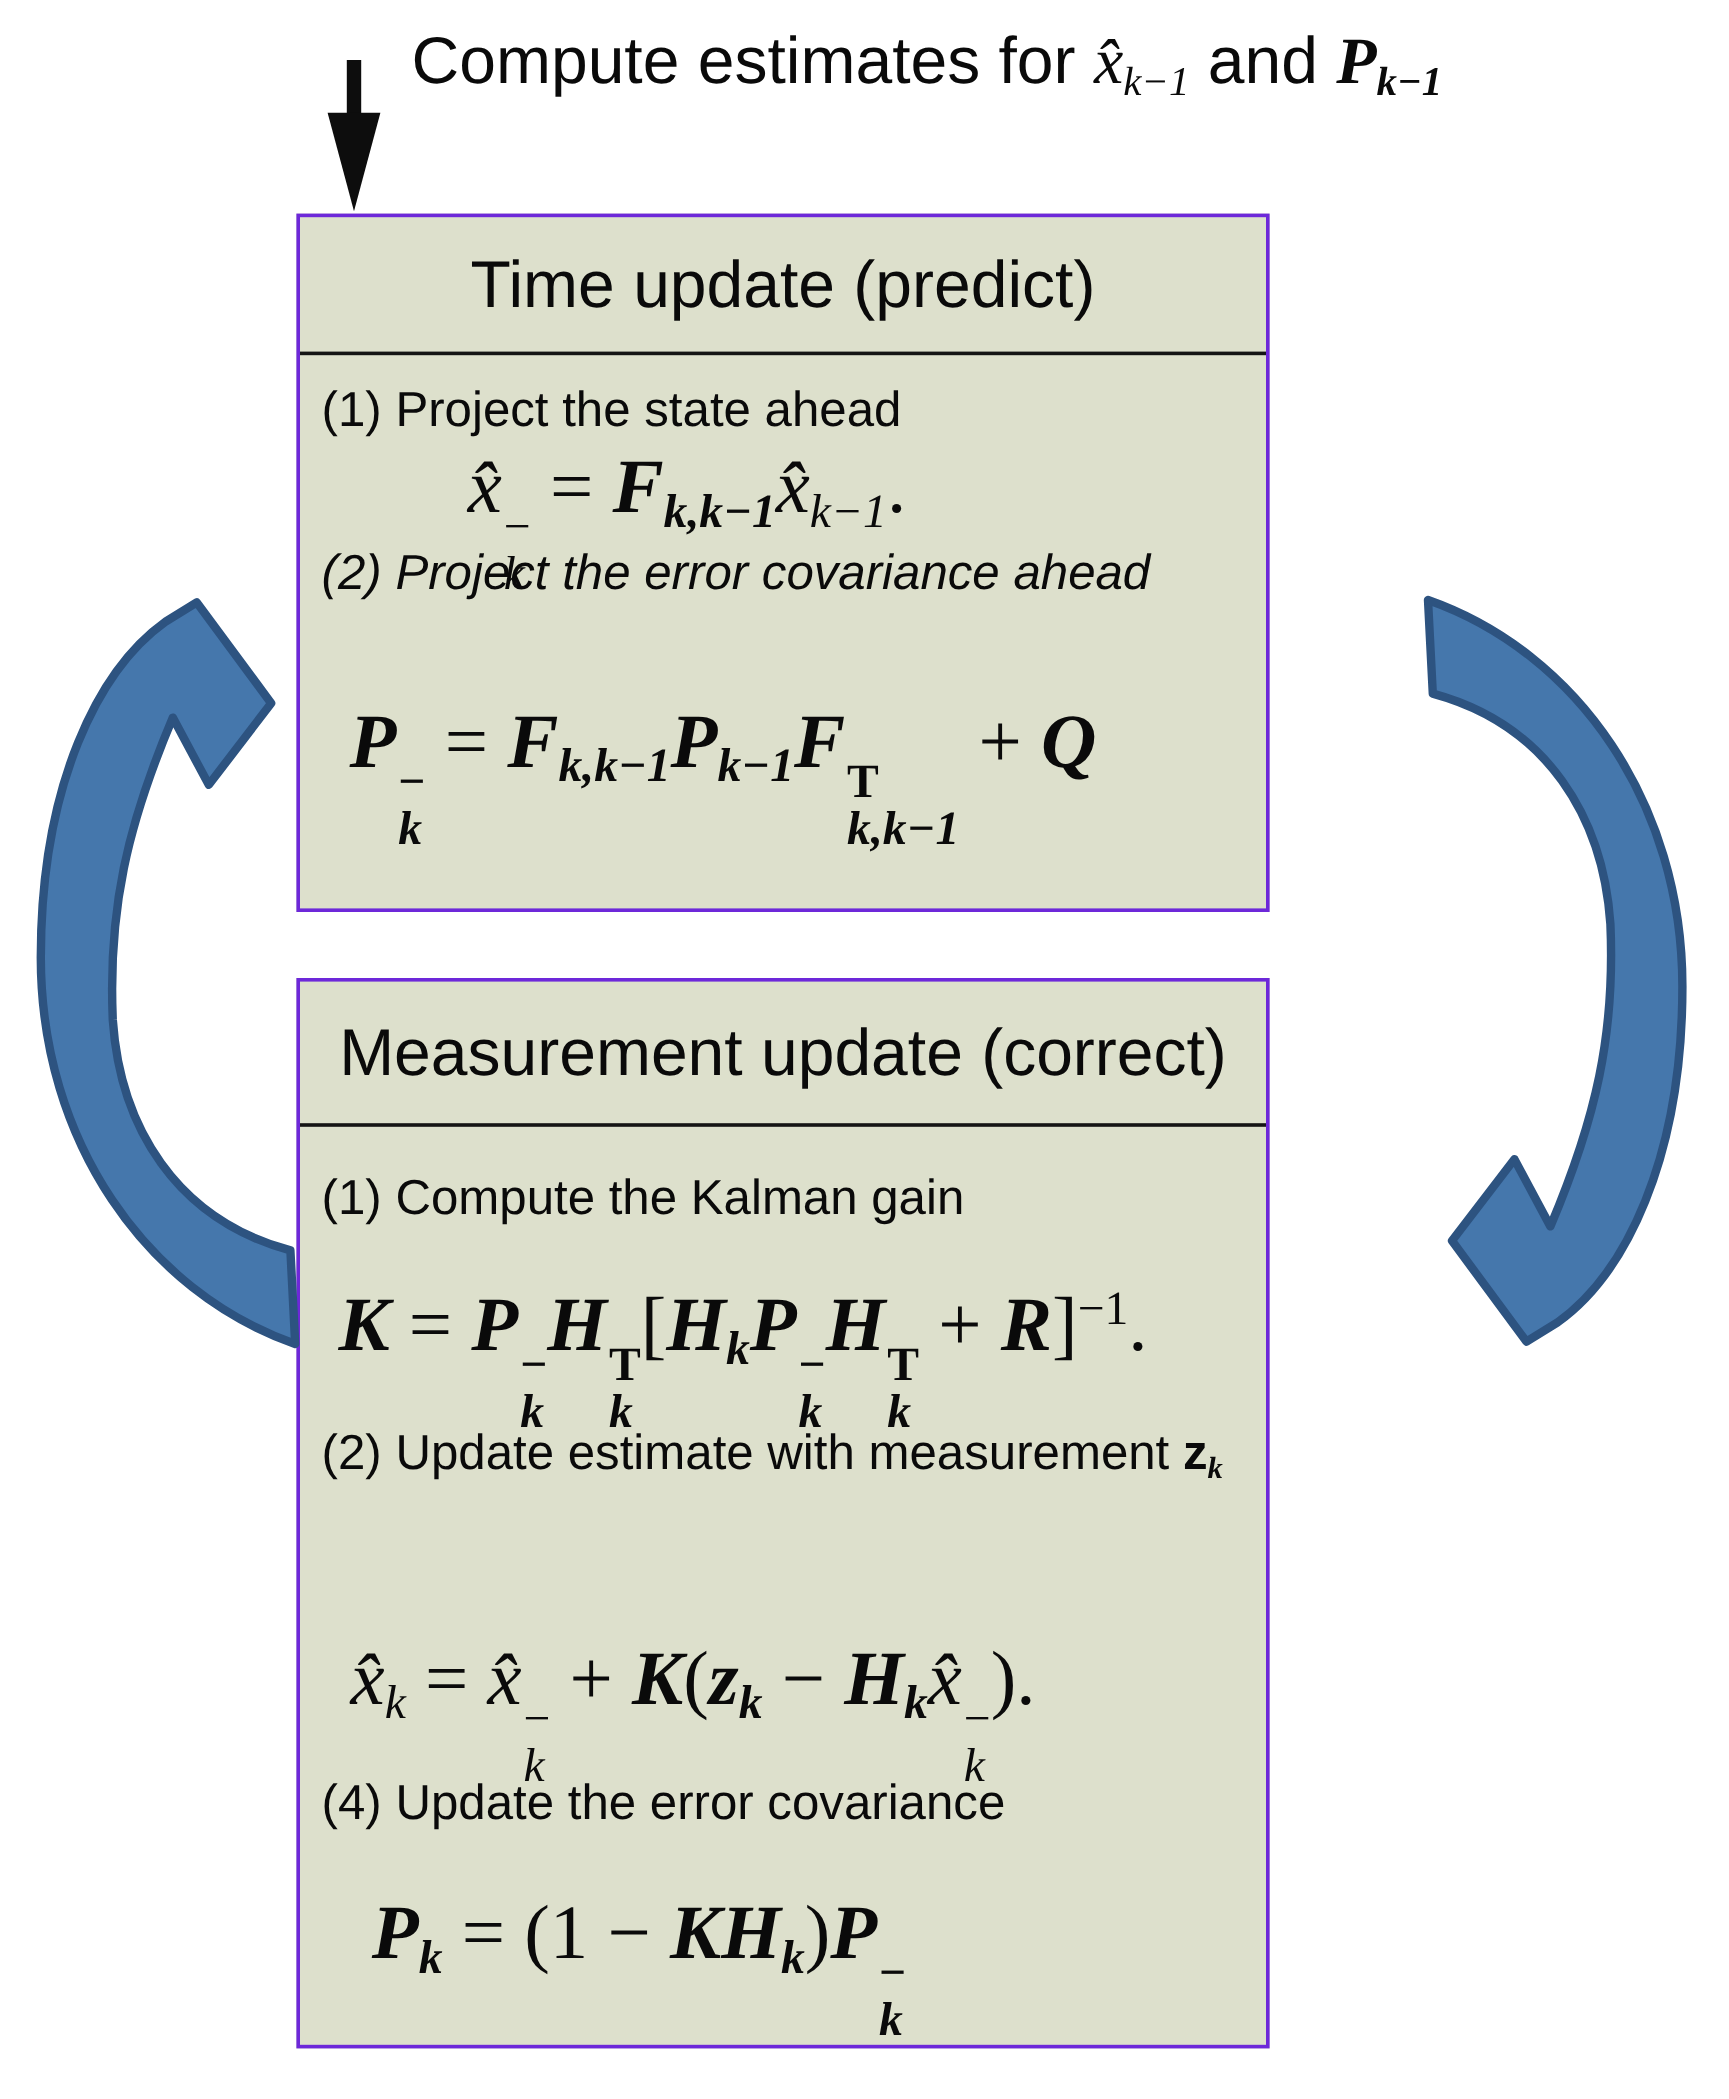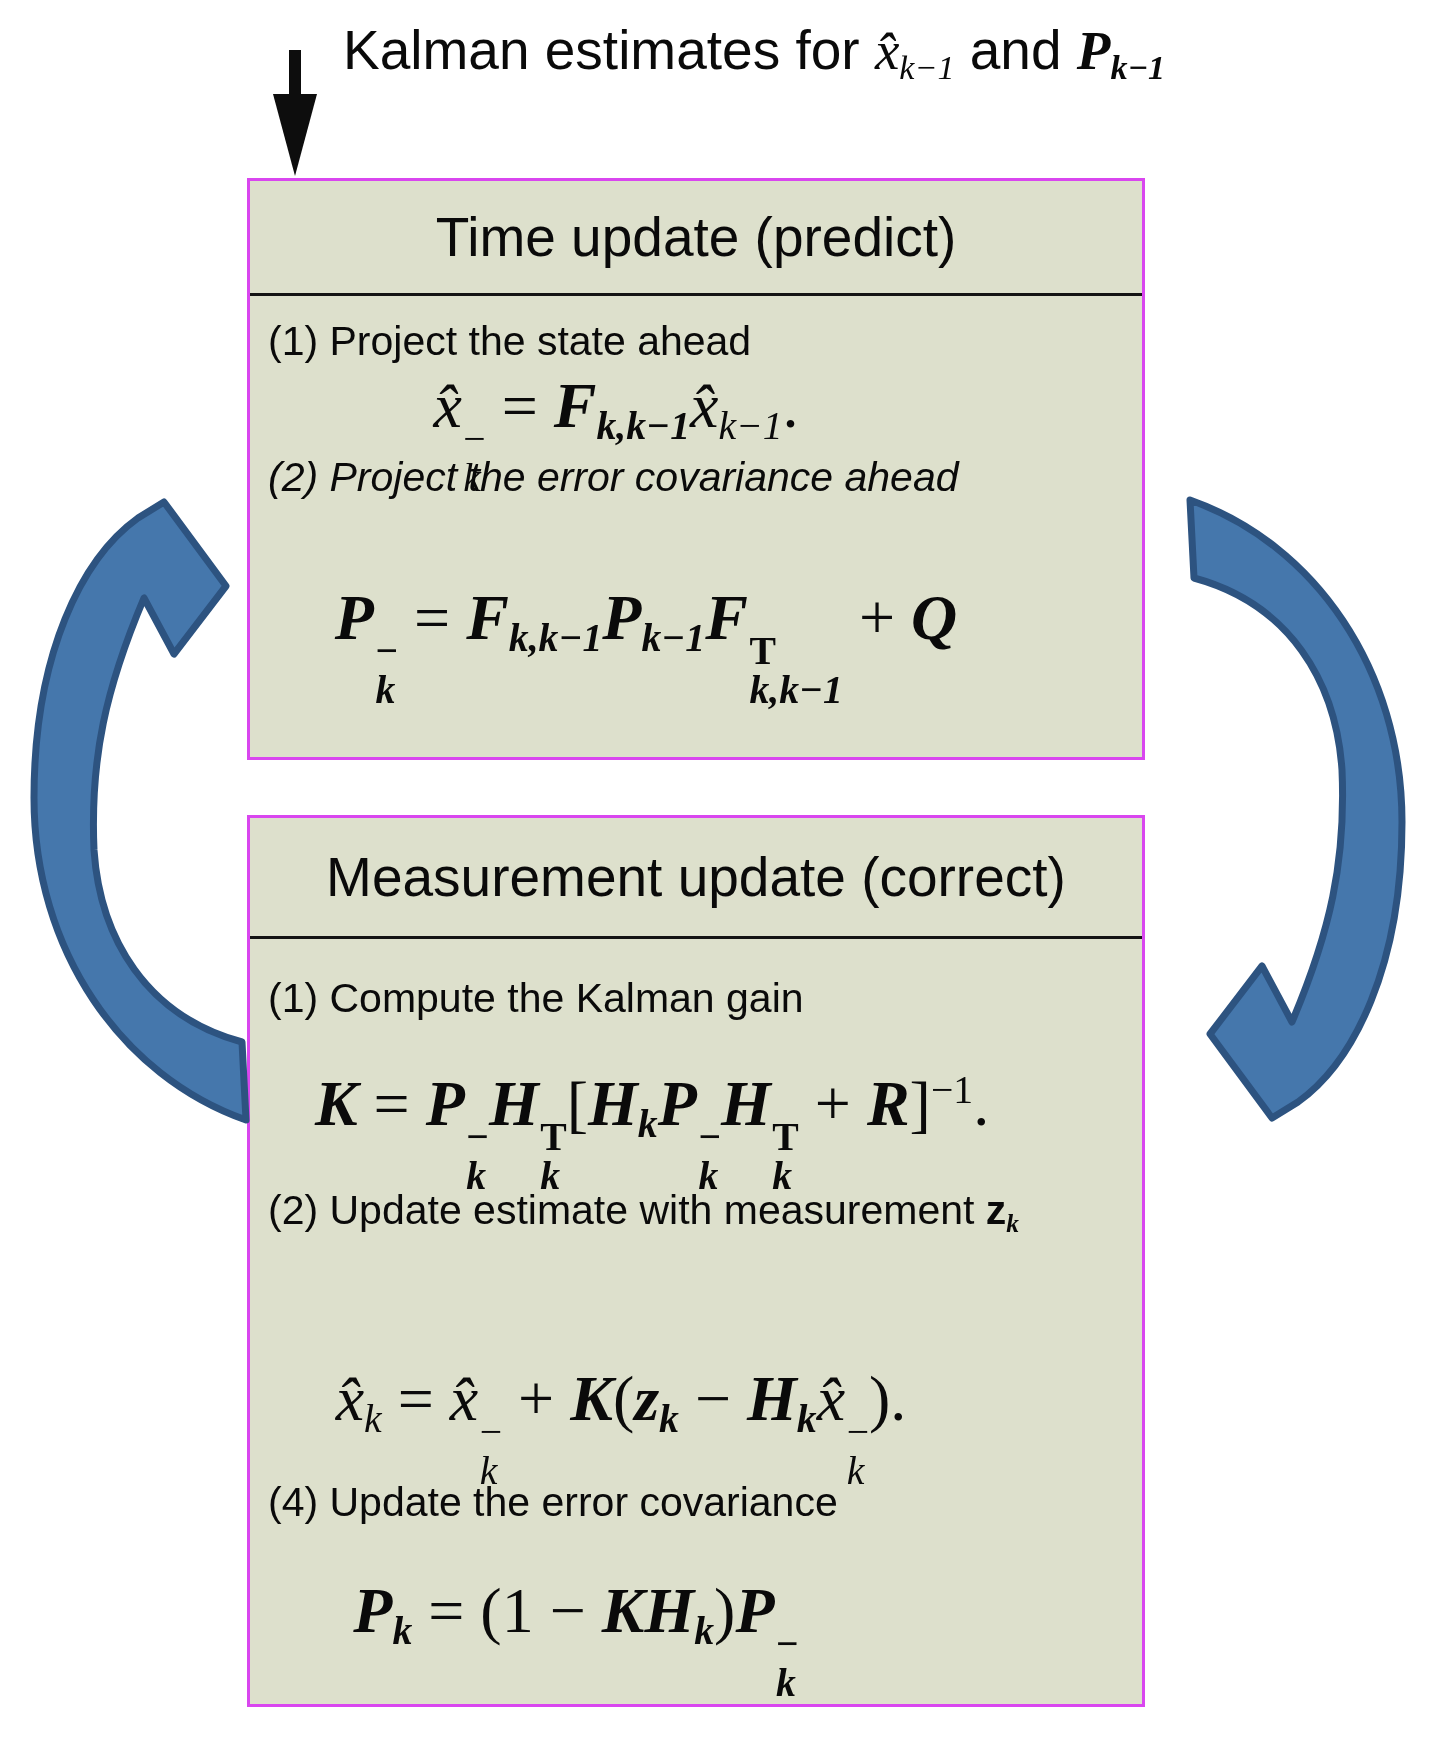--- a/index.html
+++ b/index.html
@@ -3,22 +3,22 @@
 <meta charset="utf-8">
 <style>
   html,body { margin:0; padding:0; background:#ffffff; }
   .canvas {
     position:relative; width:1441px; height:1749px; background:#ffffff;
     font-family:"Liberation Sans", sans-serif; color:#0a0a0a; overflow:hidden;
   }
 
   
   .box {
-    position:absolute; left:247px; width:898px;
-    background:#dde0cc; border:3px solid #d946ef; box-sizing:border-box;
+    position:absolute; left:247px; width:811px;
+    background:#dde0cc; border:3px solid #6d28d9; box-sizing:border-box;
   }
   .box1 { top:178px;  height:582px; }
   .box2 { top:815px;  height:892px; }
   .box-title {
     position:absolute; top:0; left:0; right:0;
     border-bottom:3px solid #141414;
     display:flex; align-items:center; justify-content:center;
     font-size:55px;
   }
   .box1 .box-title { height:112px; }
@@ -62,21 +62,21 @@
   
   .down-arrow  { position:absolute; left:272px; top:50px; }
   .cycle-left  { position:absolute; left:26px;  top:458px; }
   .cycle-right { position:absolute; left:1180px; top:492px; }
 </style>
 </head>
 <body>
 
 <div class="canvas">
 
-  <div class="header-line"><span class="tk sf">Kalman estimates for </span><span class="tk it">x̂<sub class="scr">k−1</sub></span><span class="tk sf"> and </span><span class="tk bi">P<sub class="scr">k−1</sub></span></div>
+  <div class="header-line"><span class="tk sf">Compute estimates for </span><span class="tk it">x̂<sub class="scr">k−1</sub></span><span class="tk sf"> and </span><span class="tk bi">P<sub class="scr">k−1</sub></span></div>
 
   <svg class="down-arrow" width="46" height="128" viewBox="0 0 46 128">
     <rect x="17" y="0" width="12" height="46" fill="#0d0d0d"></rect>
     <polygon points="1,44 45,44 23,126" fill="#0d0d0d"></polygon>
   </svg>
 
   <div class="box box1">
     <div class="box-title">Time update (predict)</div>
     <div class="label lbl-p1">(1) Project the state ahead</div>
     <div class="eq eq-state"><span class="tk it">x̂<span class="stk">

